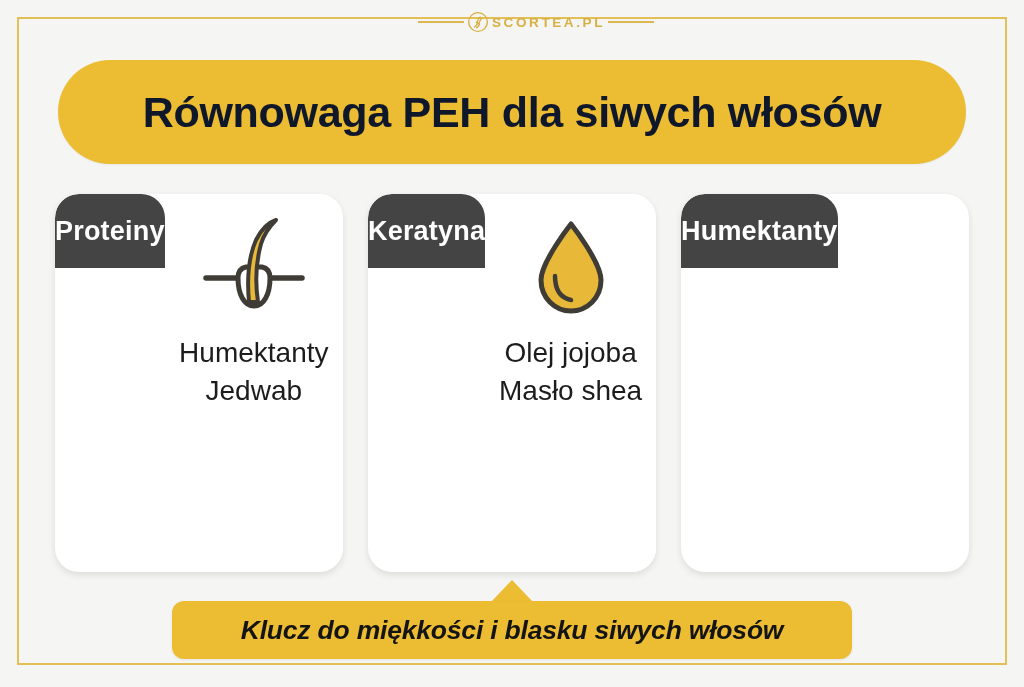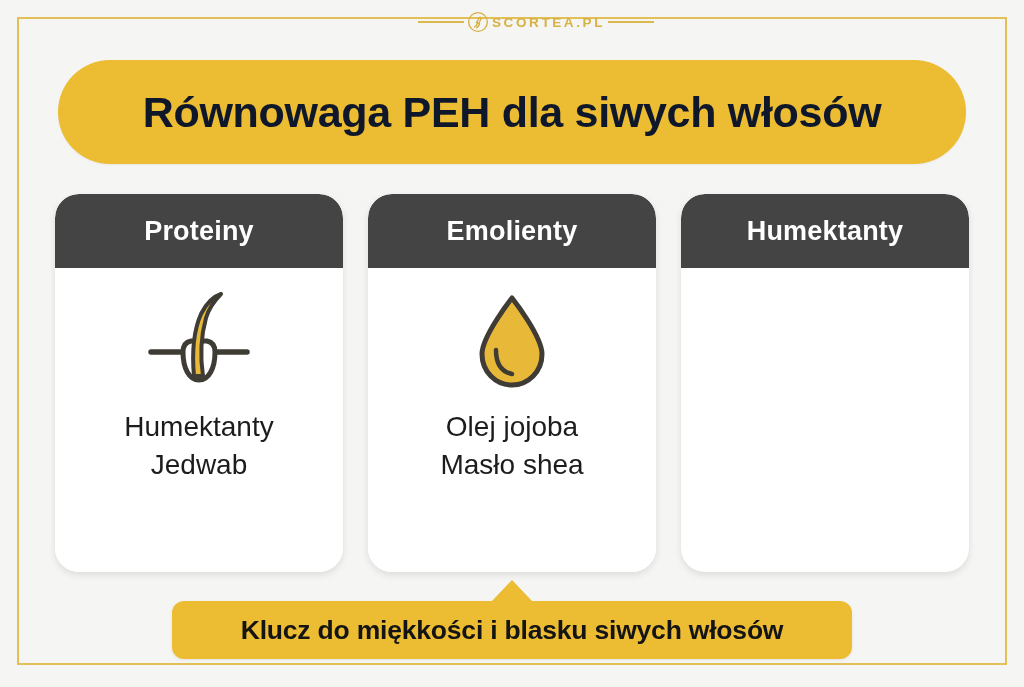--- a/index.html
+++ b/index.html
@@ -96,21 +96,21 @@
     display: flex;
     justify-content: space-between;
   }
   .card {
     width: 288px;
     height: 378px;
     background: #ffffff;
     border-radius: 24px;
     box-shadow: 0 3px 7px rgba(0,0,0,0.10);
     display: flex;
-    flex-direction: column;
+    flex-direction: row;
     overflow: hidden;
   }
   .card-header {
     height: 74px;
     background: #444444;
     border-radius: 24px 24px 0 0;
     display: flex;
     align-items: center;
     justify-content: center;
     flex: 0 0 auto;
@@ -149,20 +149,21 @@
     white-space: nowrap;
   }
 
   
   .footer-wrap {
     position: absolute;
     left: 172px;
     top: 580px;
     width: 680px;
     height: 86px;
+    font-style: italic;
   }
   .footer-tab {
     position: absolute;
     left: 50%;
     top: 0;
     transform: translateX(-50%);
     width: 0;
     height: 0;
     border-left: 21px solid transparent;
     border-right: 21px solid transparent;
@@ -235,21 +236,21 @@
         </div>
         <div class="card-items">
           <span class="card-item">Humektanty</span>
           <span class="card-item">Jedwab</span>
         </div>
       </div>
     </div>
 
     <div class="card">
       <div class="card-header">
-        <span class="card-header-text">Emolienty</span>
+        <span class="card-header-text">Keratyna</span>
       </div>
       <div class="card-body">
         <div class="card-icon">
           <svg viewBox="0 0 120 110" width="120" height="110">
             <path d="M60 10 C60 10 90 48 90 66 C90 84 76 97 60 97
                      C44 97 30 84 30 66 C30 48 60 10 60 10 Z" fill="#e8b839" stroke="#3f3c36" stroke-width="5" stroke-linejoin="round"></path>
             <path d="M44 62 C44 76 50 84 60 86" fill="none" stroke="#3f3c36" stroke-width="4.5" stroke-linecap="round"></path>
           </svg>
         </div>
         <div class="card-items">

